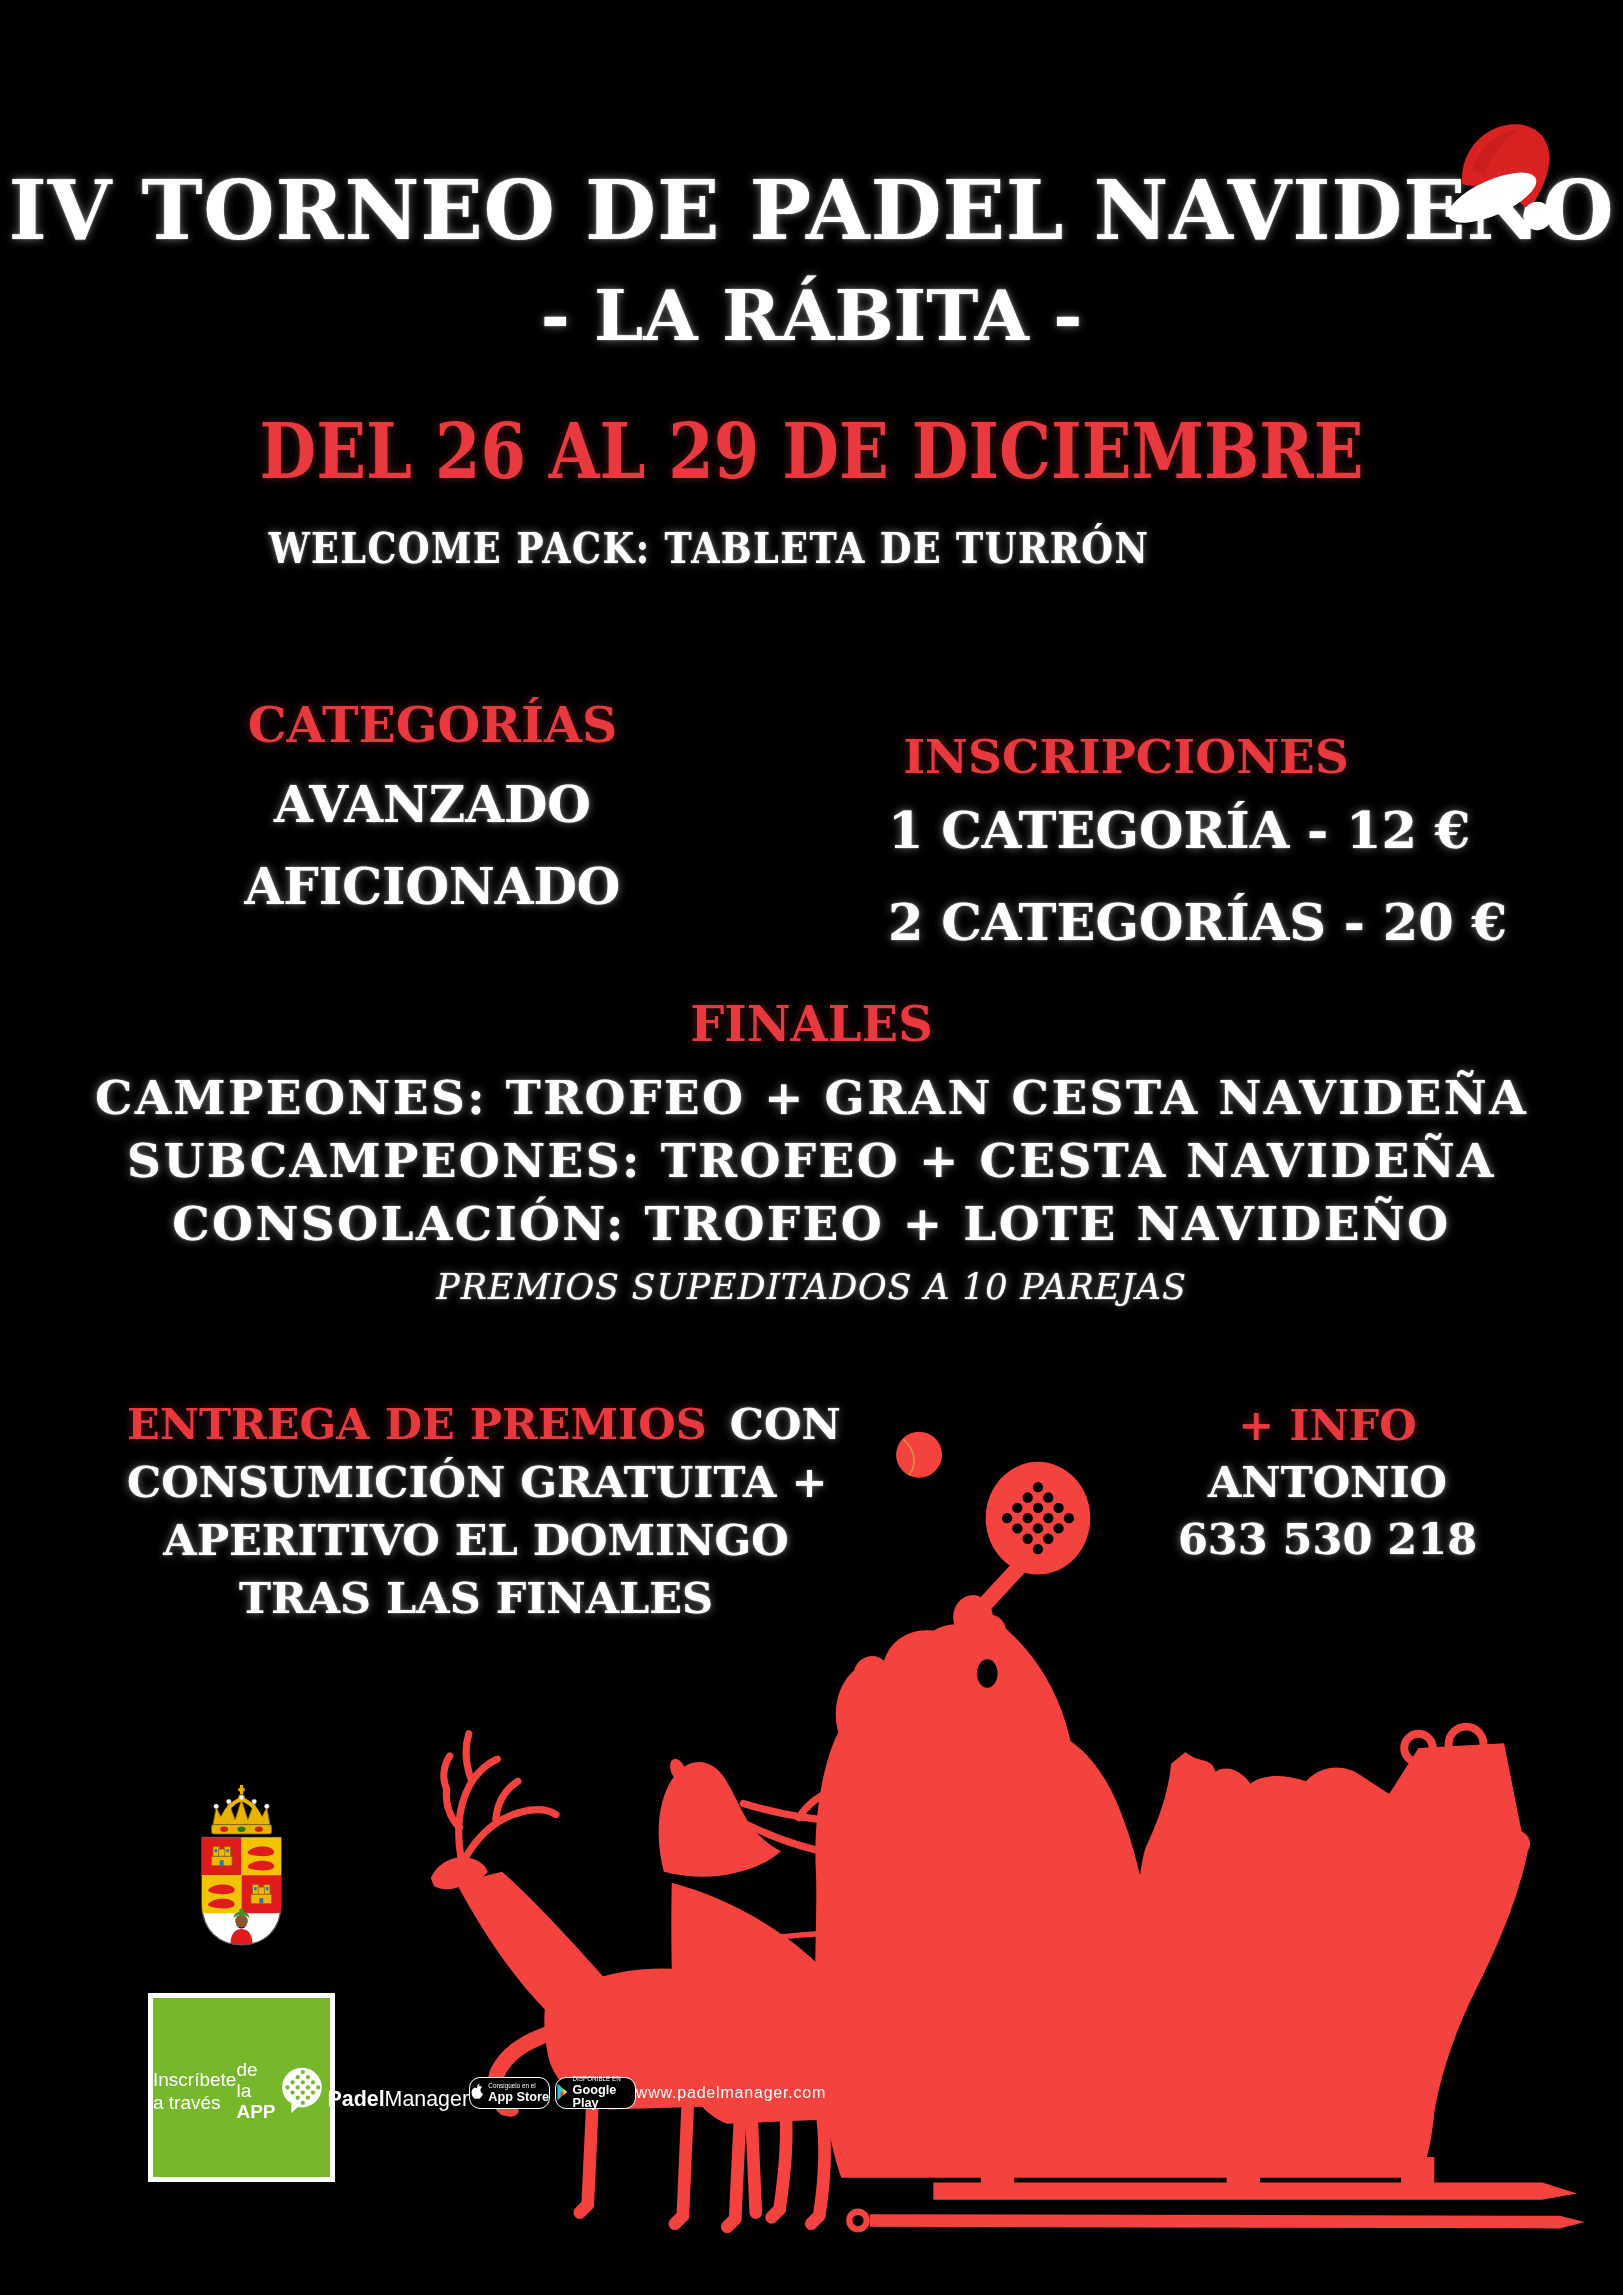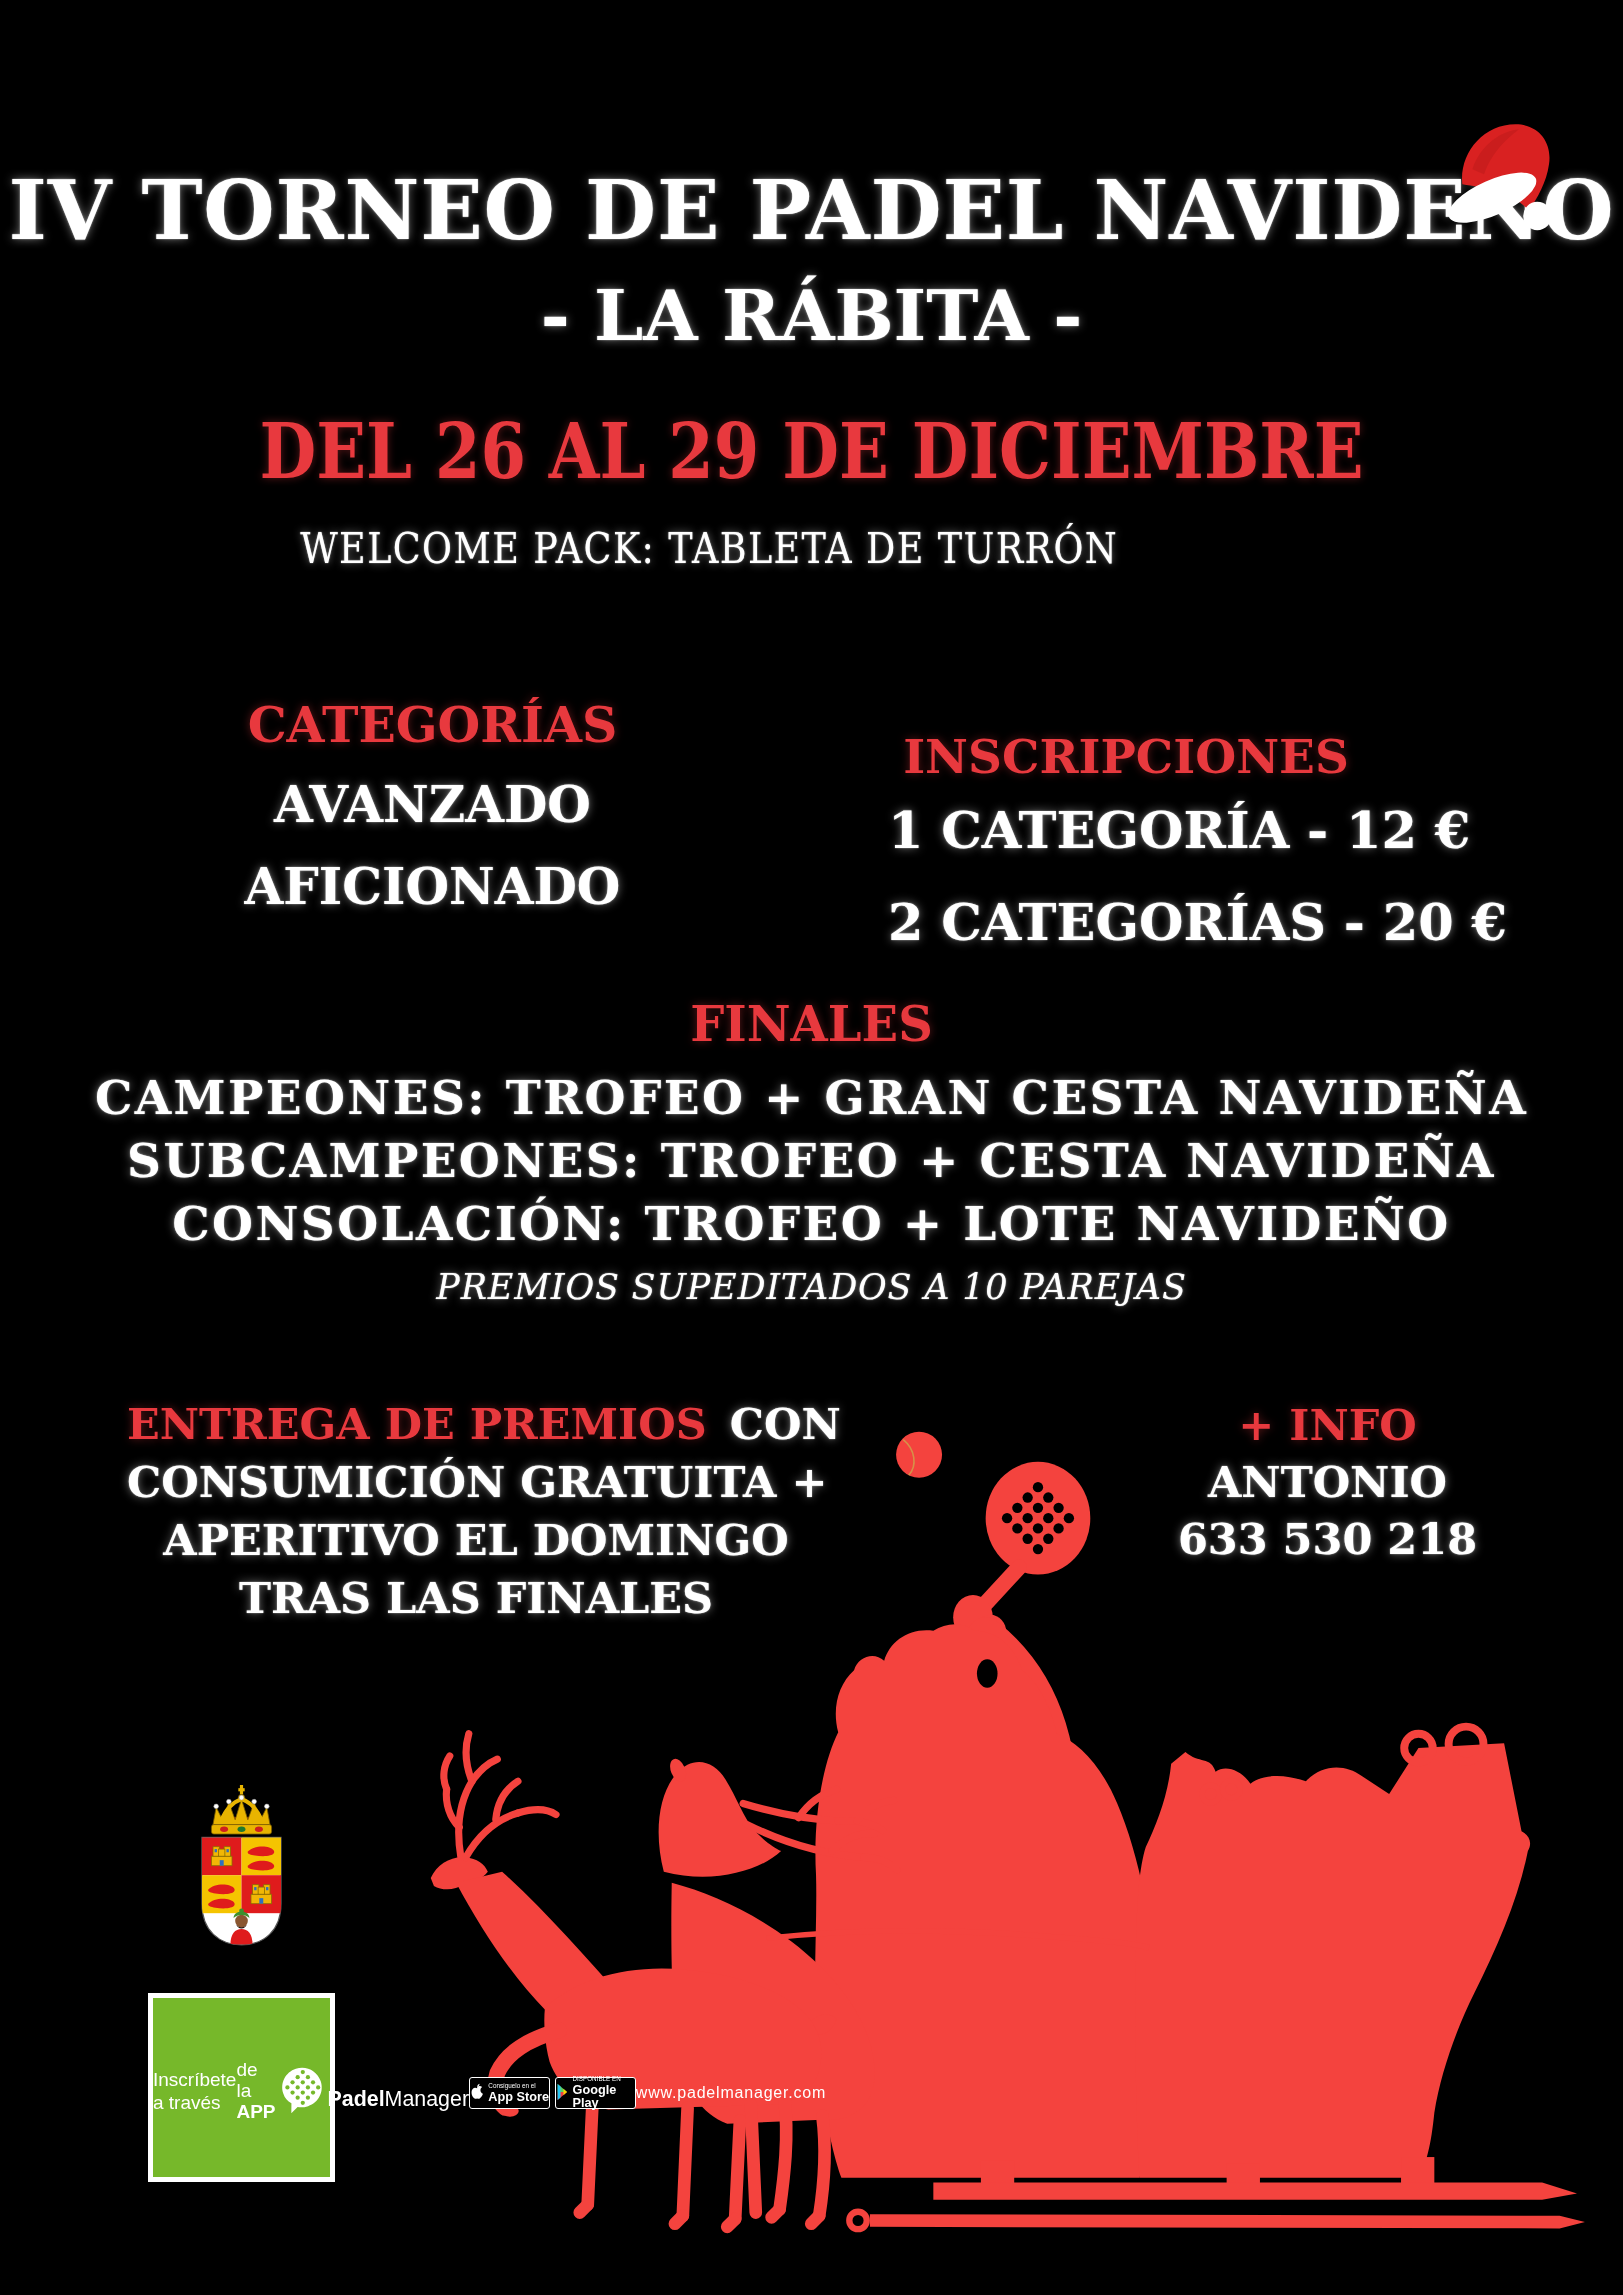--- a/index.html
+++ b/index.html
@@ -16,21 +16,21 @@
   .serif{font-family:"DejaVu Serif","Liberation Serif",serif}
   .sans{font-family:"Liberation Sans","DejaVu Sans",sans-serif}
   .white{color:#ffffff;text-shadow:0 0 9.5px rgba(255,255,255,.45),0 0 1.6px rgba(255,255,255,.7)}
   .red{color:var(--accent);text-shadow:0 0 9.5px rgba(232,57,62,.4)}
   .cond{display:inline-block;transform:scaleX(.85);transform-origin:50% 50%;white-space:nowrap}
   .nowrap{white-space:nowrap}
 
   #title{left:0;top:162px;width:1623px;font-size:82px;font-weight:700;letter-spacing:0.8px}
   #subtitle{left:0;top:274px;width:1623px;font-size:70px;font-weight:700}
   #dates{left:0;top:406px;width:1623px;font-size:77px;font-weight:700}
-  #welcome{left:0;top:523px;width:1418px;font-size:43px;font-weight:400;letter-spacing:1.6px}
+  #welcome{left:0;top:523px;width:1418px;font-size:43px;font-weight:700;letter-spacing:1.6px}
 
   #categories{left:190px;top:696px;width:485px}
   #categories .hd{font-size:49px;font-weight:700}
   #categories .it{font-size:50px;font-weight:700;line-height:82px}
   #categories .items{margin-top:9.5px}
 
   #inscriptions{left:888px;top:729px;width:476px}
   #inscriptions .hd{font-size:47px;font-weight:700}
   #inscriptions .ln{font-size:51px;font-weight:700;line-height:92px}
 
@@ -48,21 +48,21 @@
 
   #badge{left:148px;top:1993px;width:187px;height:189px;background:var(--green);
          border:5.5px solid #ffffff;color:#fff;display:flex;flex-direction:row;
          align-items:center;padding-top:6.3px}
   #badge .t1{font-size:19px;line-height:23px}
   #badge .t2{font-size:19px;line-height:21.4px}
   #badge .t2 b{font-weight:700}
   #badge .brand{font-size:21.4px;line-height:24px;margin-top:16px}
   #badge .brand .b1{font-weight:700}
   #badge .stores{display:flex;gap:4.8px;margin-top:4.8px}
-  .store{width:81px;height:32px;background:#000;border:1.6px solid #fff;border-radius:3px;
+  .store{width:81px;height:32px;background:#000;border:1.6px solid #fff;border-radius:11px;
          display:flex;align-items:center;justify-content:center;gap:4px;color:#fff}
   .store .txt{display:flex;flex-direction:column;align-items:flex-start;line-height:1}
   .store .small{font-size:6.3px;margin-bottom:1.6px}
   .store .big{font-size:12.7px;font-weight:700;letter-spacing:0}
   #badge .url{font-size:16px;margin-top:5.5px;letter-spacing:0.8px}
 
   #silhouette{left:426px;top:1423px;width:1197px;height:872px}
 </style>
 </head>
 <body>

